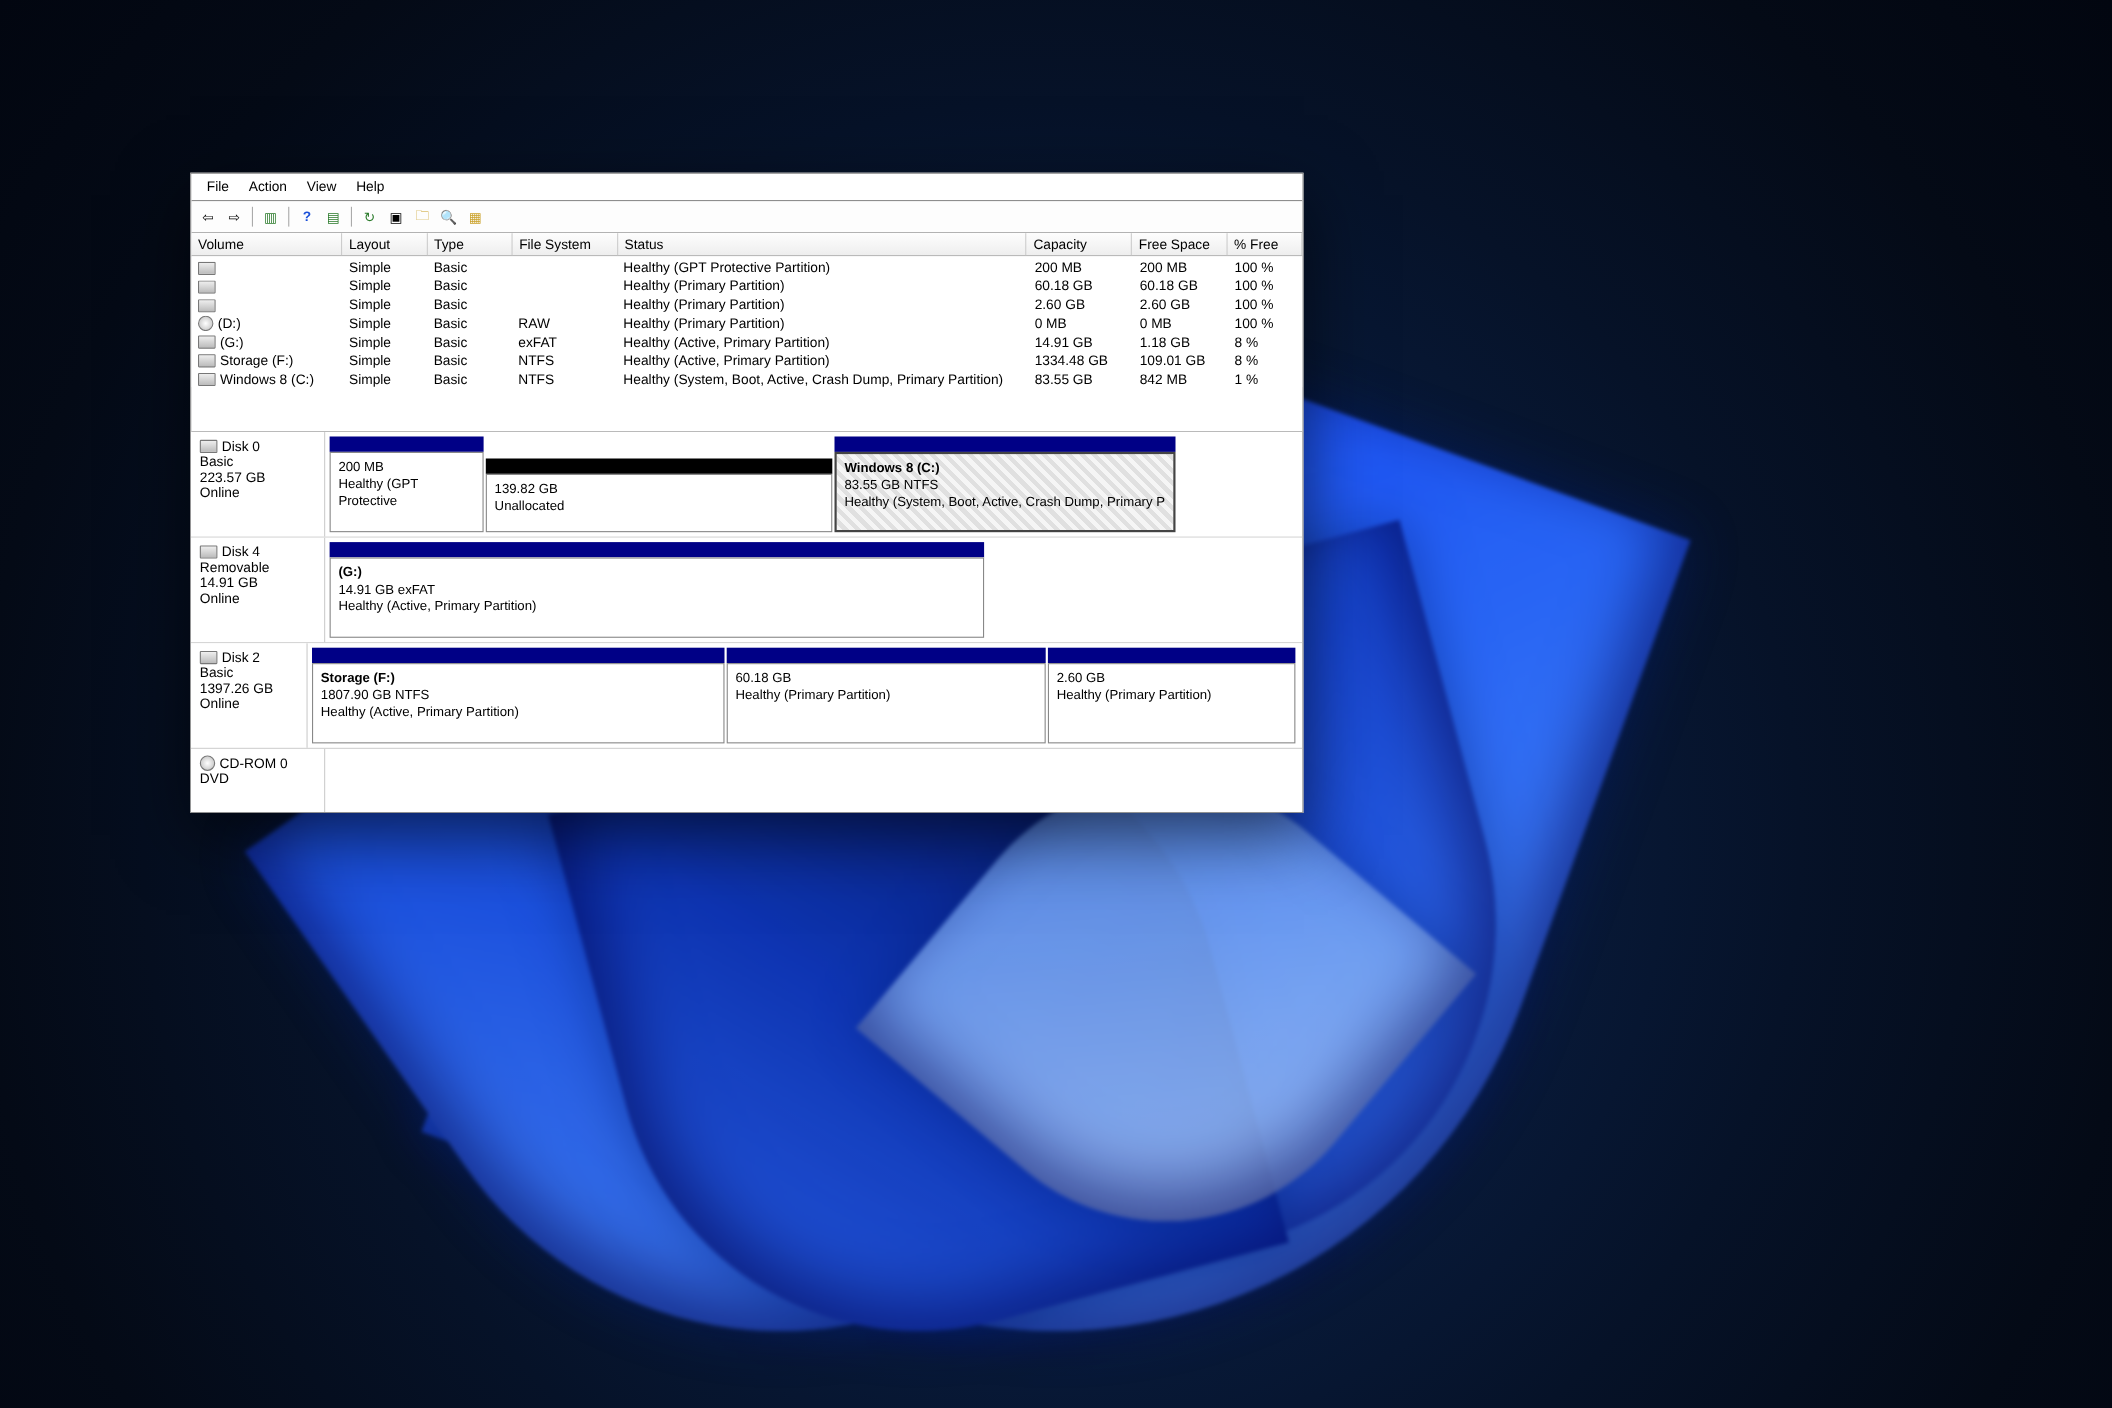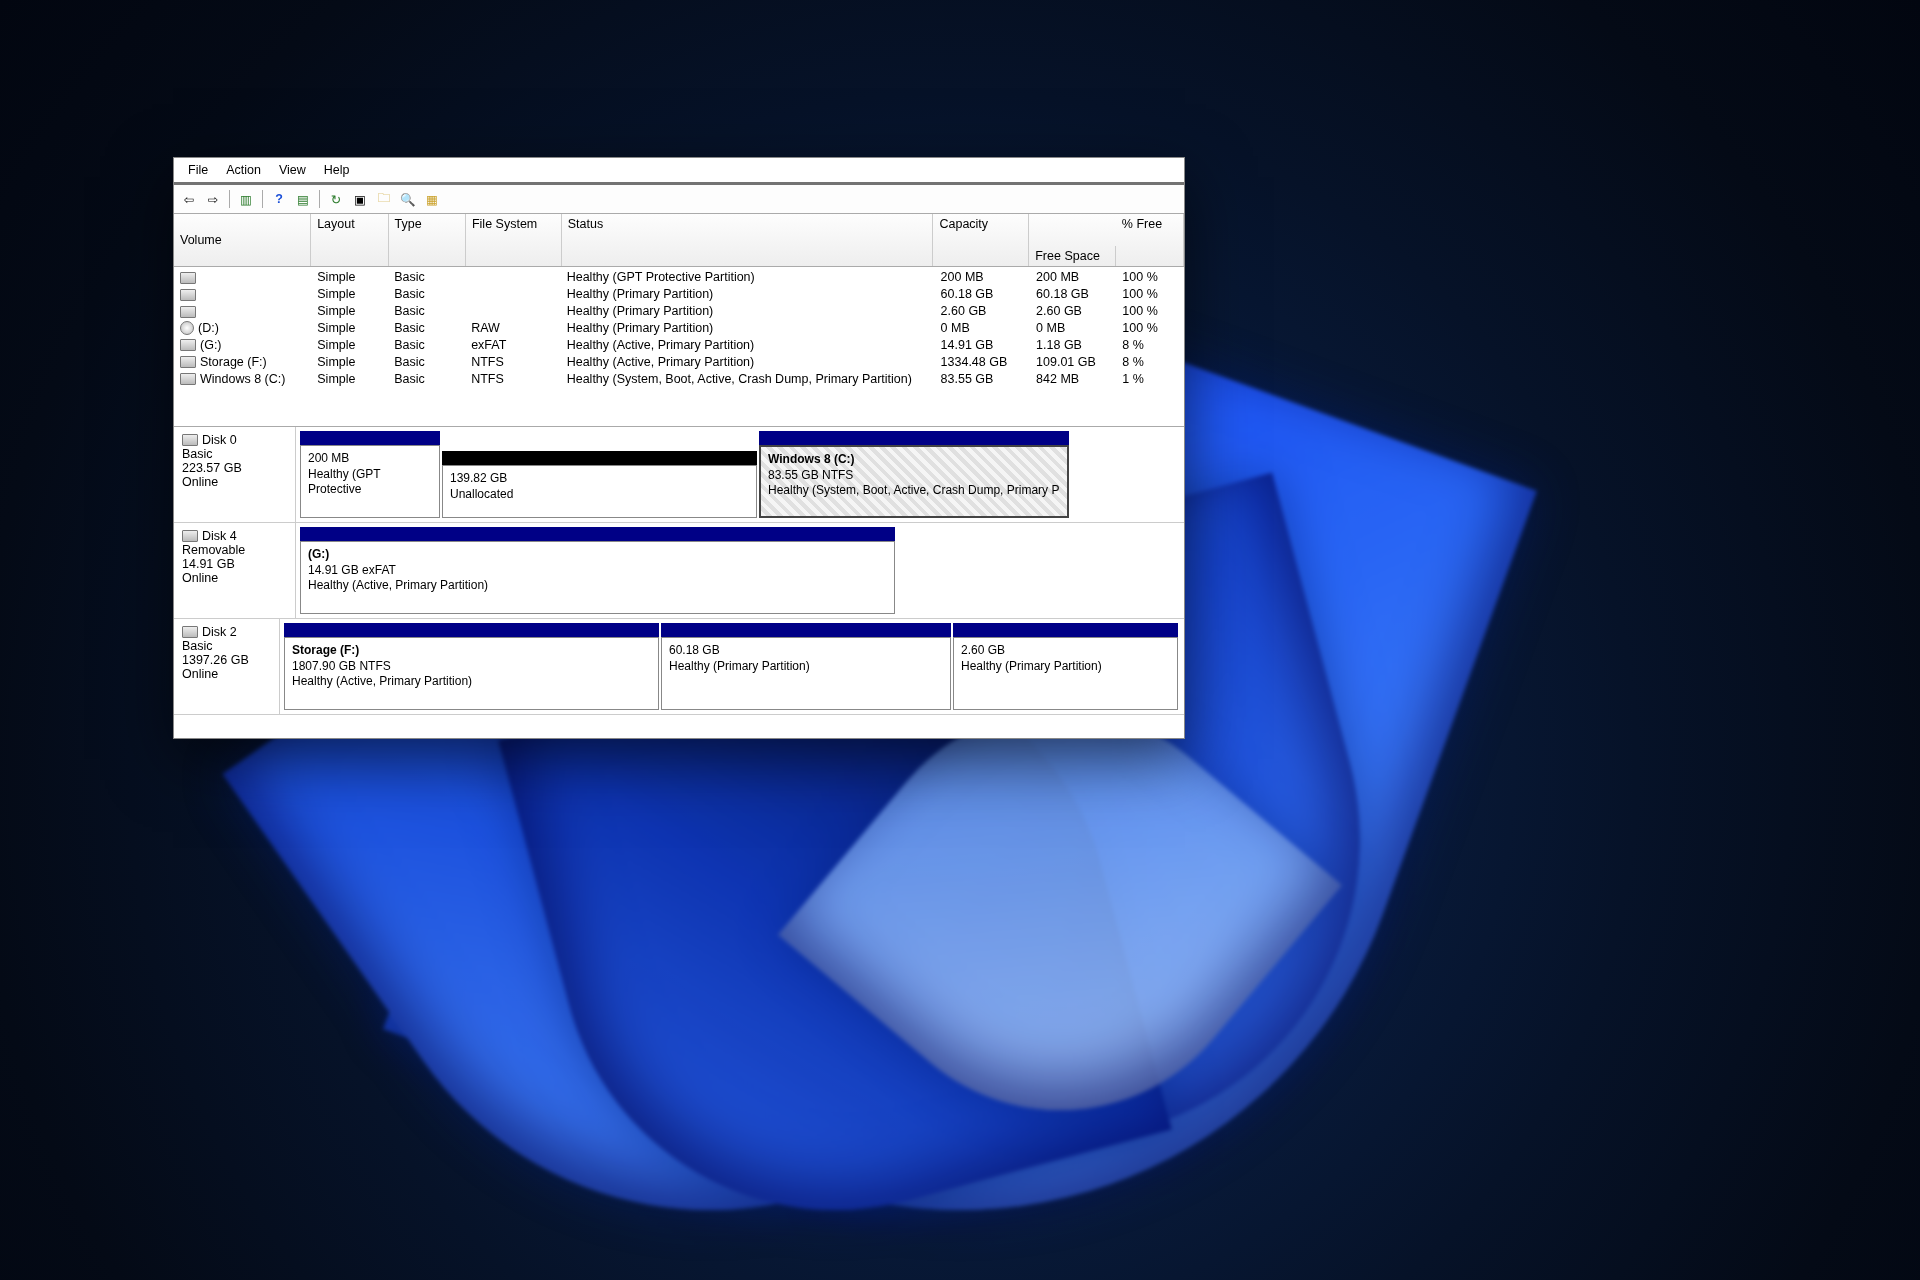--- a/index.html
+++ b/index.html
@@ -1,38 +1,38 @@
 <!DOCTYPE html>
 <html><head>
 <meta charset="utf-8">
 <style>
 html,body{margin:0;padding:0;height:100%;font-family:"Segoe UI",Tahoma,sans-serif;font-size:12.5px;color:#000;}
 body{background:radial-gradient(circle at 50% 60%,#0b2a5b 0%,#081a3a 35%,#061228 55%,#040a16 80%,#020610 100%);overflow:hidden;}
 .swirl{position:absolute;left:50%;top:50%;transform:translate(-50%,-40%);width:1400px;height:1200px;filter:blur(2px);opacity:.95;pointer-events:none;}
 .petal{position:absolute;border-radius:50% 0 50% 0;background:linear-gradient(135deg,#0f3cff 0%,#2b6bff 50%,#5e9bff 100%);box-shadow:inset -20px -20px 60px rgba(0,0,80,.6),0 0 50px rgba(0,30,120,.5);}
 .window{position:absolute;left:173px;top:157px;width:1010px;height:580px;background:#fff;border:1px solid #888;box-shadow:0 20px 60px rgba(0,0,0,.6);display:flex;flex-direction:column;overflow:hidden;}
-.menubar{height:24px;background:#fff;border-bottom:3px solid #737373;display:flex;align-items:center;padding:0 6px;gap:2px;}
+.menubar{height:24px;background:#fff;border-bottom:1px solid #737373;display:flex;align-items:center;padding:0 6px;gap:2px;}
 .menubar span{padding:2px 8px;cursor:default;}
 .toolbar{height:28px;background:#fdfdfd;border-bottom:1px solid #aaa;display:flex;align-items:center;padding:0 4px;gap:2px;}
 .tbtn{width:20px;height:20px;display:flex;align-items:center;justify-content:center;border:1px solid transparent;}
 .tsep{width:1px;height:18px;background:#aaa;margin:0 3px;}
 .icon{display:inline-block;}
 .grid{background:#fff;}
 .grid-head{display:flex;background:linear-gradient(#fdfdfd,#eee);border-bottom:1px solid #aaa;}
 .gh{padding:3px 6px;border-right:1px solid #ccc;font-weight:400;white-space:nowrap;overflow:hidden;}
 .grid-body{background:#fff;}
 .row{display:flex;align-items:flex-end;height:17px;}
 .cell{padding:0 6px;white-space:nowrap;overflow:hidden;text-overflow:clip;}
 .c-vol{width:135px;display:flex;align-items:center;gap:4px;}
 .c-layout{width:70px;}
 .c-type{width:70px;}
 .c-fs{width:90px;}
 .c-status{width:390px;}
 .c-cap{width:90px;}
-.c-free{width:80px;margin-top:32px;}
+.c-free{width:80px;}
 .c-pct{width:60px;}
 .disk-pane{flex:1;background:#fff;overflow-y:auto;border-top:1px solid #aaa;}
 .disk-row{display:flex;border-bottom:1px solid #ccc;background:#fff;min-height:95px;}
 .disk-label{width:105px;padding:6px 8px;border-right:1px solid #ccc;}
 .disk-label .dname{font-weight:400;display:flex;align-items:center;gap:4px;}
 .disk-parts{flex:1;display:flex;padding:4px;gap:0;}
 .part{display:flex;flex-direction:column;margin-right:2px;}
 .part-head{height:14px;background:#000086;}
 .part-head.black{background:#000;}
 .part-body{flex:1;border:1px solid #888;padding:5px 7px;background:#fff;font-size:12px;line-height:1.3;}
@@ -291,17 +291,24 @@
           <div class="part" style="width: 225px;">
             <div class="part-head "></div>
             <div class="part-body">
               <div>2.60 GB</div>
               <div>Healthy (Primary Partition)</div>
             </div>
           </div>
         </div>
       </div>
       <div class="disk-row">
+        <div class="disk-label">
+          <div class="dname">
+            <span class="vol-icon dvd"></span>
+            <span>CD-ROM 0</span>
+          </div>
+          <div>DVD</div>
+        </div>
         <div class="disk-parts"></div>
       </div>
     </div>
 
 </div>
 
 </body></html>

